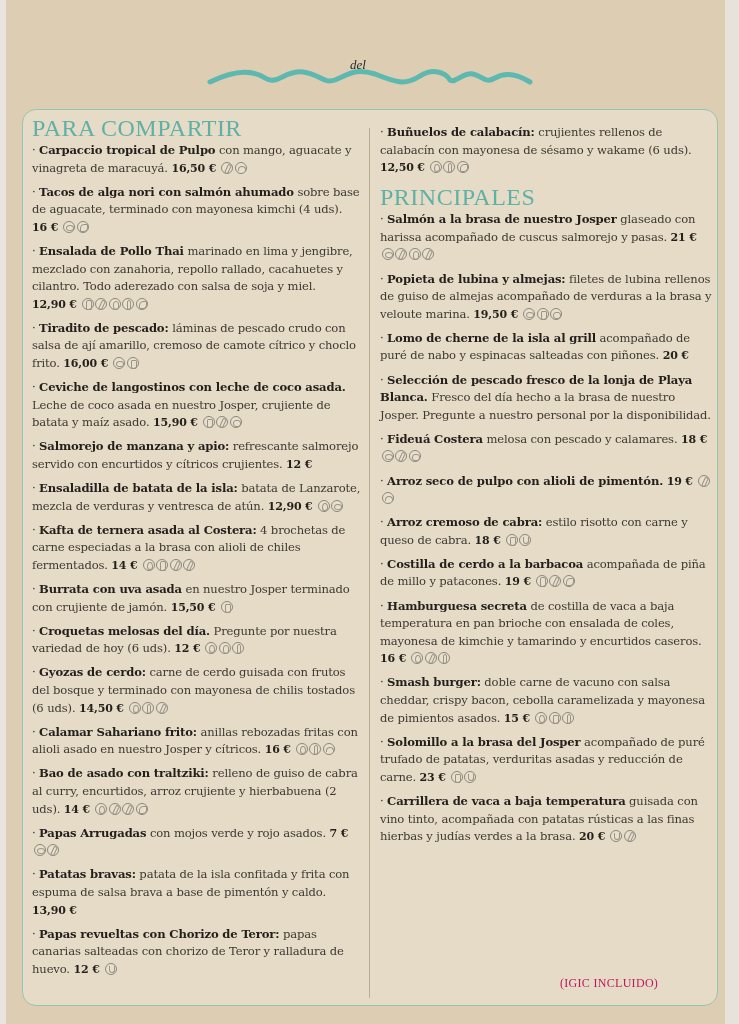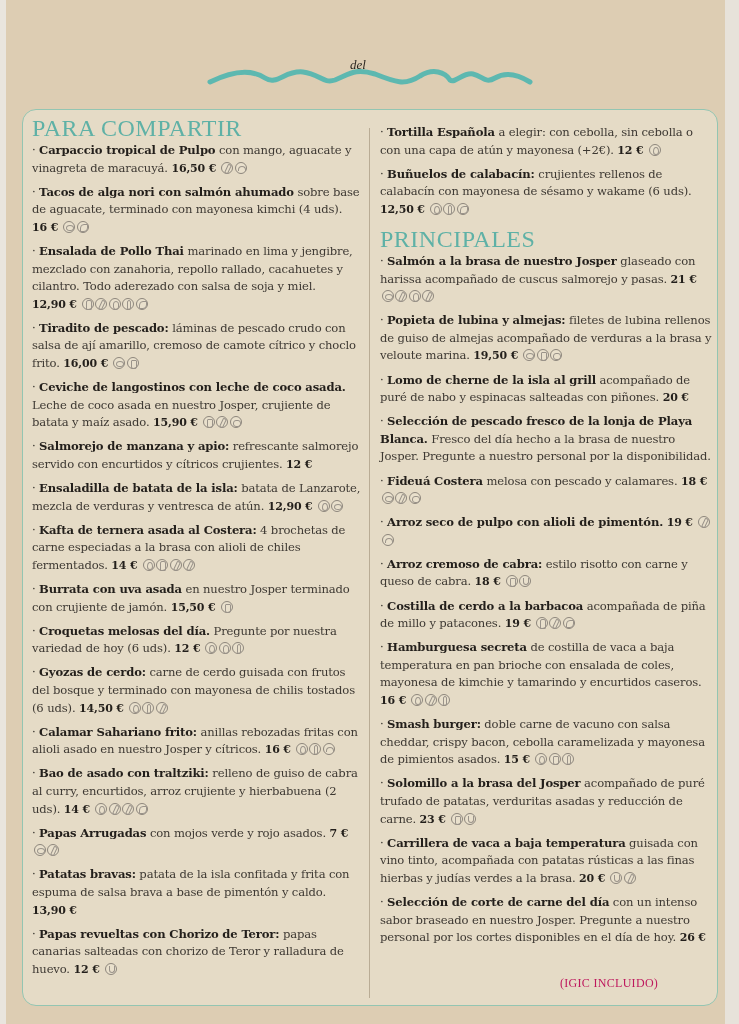--- a/index.html
+++ b/index.html
@@ -92,34 +92,32 @@
       <div class="item"><span>· </span><span class="name">Calamar Sahariano frito:</span><span> anillas rebozadas fritas con alioli asado en nuestro Josper y cítricos. </span><span class="price">16 €</span><span class="icons"> <span class="ico egg"></span><span class="ico gluten"></span><span class="ico molluscs"></span></span></div>
       <div class="item"><span>· </span><span class="name">Bao de asado con traltziki:</span><span> relleno de guiso de cabra al curry, encurtidos, arroz crujiente y hierbabuena (2 uds). </span><span class="price">14 €</span><span class="icons"> <span class="ico egg"></span><span class="ico celery"></span><span class="ico celery"></span><span class="ico soy"></span></span></div>
       <div class="item"><span>· </span><span class="name">Papas Arrugadas</span><span> con mojos verde y rojo asados. </span><span class="price">7 €</span><span class="icons"> <span class="ico fish"></span><span class="ico celery"></span></span></div>
       <div class="item"><span>· </span><span class="name">Patatas bravas:</span><span> patata de la isla confitada y frita con espuma de salsa brava a base de pimentón y caldo. </span><span class="price">13,90 €</span></div>
       <div class="item"><span>· </span><span class="name">Papas revueltas con Chorizo de Teror:</span><span> papas canarias salteadas con chorizo de Teror y ralladura de huevo. </span><span class="price">12 €</span><span class="icons"> <span class="ico sulphites"></span></span></div>
     </div>
 </div>
 
 <div class="col col-right">
   <div id="list-pc2">
-      <div class="item"><span>· </span><span class="name">Tortilla Española</span><span> a elegir: con cebolla, sin cebolla o con una capa de atún y mayonesa (+2€). </span><span class="price">12 €</span><span class="icons"> <span class="ico egg"></span></span></div>
       <div class="item"><span>· </span><span class="name">Buñuelos de calabacín:</span><span> crujientes rellenos de calabacín con mayonesa de sésamo y wakame (6 uds). </span><span class="price">12,50 €</span><span class="icons"> <span class="ico egg"></span><span class="ico gluten"></span><span class="ico soy"></span></span></div>
     </div>
   <div class="section-title" style="margin-top:4px;">PRINCIPALES</div>
   <div id="list-pr">
       <div class="item"><span>· </span><span class="name">Salmón a la brasa de nuestro Josper</span><span> glaseado con harissa acompañado de cuscus salmorejo y pasas. </span><span class="price">21 €</span><span class="icons"> <span class="ico fish"></span><span class="ico celery"></span><span class="ico peanut"></span><span class="ico celery"></span></span></div>
       <div class="item"><span>· </span><span class="name">Popieta de lubina y almejas:</span><span> filetes de lubina rellenos de guiso de almejas acompañado de verduras a la brasa y veloute marina. </span><span class="price">19,50 €</span><span class="icons"> <span class="ico fish"></span><span class="ico milk"></span><span class="ico crustacean"></span></span></div>
       <div class="item"><span>· </span><span class="name">Lomo de cherne de la isla al grill</span><span> acompañado de puré de nabo y espinacas salteadas con piñones. </span><span class="price">20 €</span></div>
       <div class="item"><span>· </span><span class="name">Selección de pescado fresco de la lonja de Playa Blanca.</span><span> Fresco del día hecho a la brasa de nuestro Josper. Pregunte a nuestro personal por la disponibilidad.</span></div>
       <div class="item"><span>· </span><span class="name">Fideuá Costera</span><span> melosa con pescado y calamares. </span><span class="price">18 €</span><span class="icons"> <span class="ico fish"></span><span class="ico celery"></span><span class="ico crustacean"></span></span></div>
       <div class="item"><span>· </span><span class="name">Arroz seco de pulpo con alioli de pimentón.</span><span> </span><span class="price">19 €</span><span class="icons"> <span class="ico celery"></span><span class="ico molluscs"></span></span></div>
       <div class="item"><span>· </span><span class="name">Arroz cremoso de cabra:</span><span> estilo risotto con carne y queso de cabra. </span><span class="price">18 €</span><span class="icons"> <span class="ico milk"></span><span class="ico sulphites"></span></span></div>
       <div class="item"><span>· </span><span class="name">Costilla de cerdo a la barbacoa</span><span> acompañada de piña de millo y patacones. </span><span class="price">19 €</span><span class="icons"> <span class="ico mustard"></span><span class="ico celery"></span><span class="ico soy"></span></span></div>
       <div class="item"><span>· </span><span class="name">Hamburguesa secreta</span><span> de costilla de vaca a baja temperatura en pan brioche con ensalada de coles, mayonesa de kimchie y tamarindo y encurtidos caseros. </span><span class="price">16 €</span><span class="icons"> <span class="ico egg"></span><span class="ico celery"></span><span class="ico gluten"></span></span></div>
       <div class="item"><span>· </span><span class="name">Smash burger:</span><span> doble carne de vacuno con salsa cheddar, crispy bacon, cebolla caramelizada y mayonesa de pimientos asados. </span><span class="price">15 €</span><span class="icons"> <span class="ico egg"></span><span class="ico milk"></span><span class="ico gluten"></span></span></div>
       <div class="item"><span>· </span><span class="name">Solomillo a la brasa del Josper</span><span> acompañado de puré trufado de patatas, verduritas asadas y reducción de carne. </span><span class="price">23 €</span><span class="icons"> <span class="ico milk"></span><span class="ico sulphites"></span></span></div>
       <div class="item"><span>· </span><span class="name">Carrillera de vaca a baja temperatura</span><span> guisada con vino tinto, acompañada con patatas rústicas a las finas hierbas y judías verdes a la brasa. </span><span class="price">20 €</span><span class="icons"> <span class="ico sulphites"></span><span class="ico celery"></span></span></div>
-      <div class="item"><span>· </span><span class="name">Selección de corte de carne del día</span><span> con un intenso sabor braseado en nuestro Josper. Pregunte a nuestro personal por los cortes disponibles en el día de hoy. </span><span class="price">26 €</span></div>
     </div>
 </div>
 
 <div class="footer-note">(IGIC INCLUIDO)</div>
 
 </body></html>

